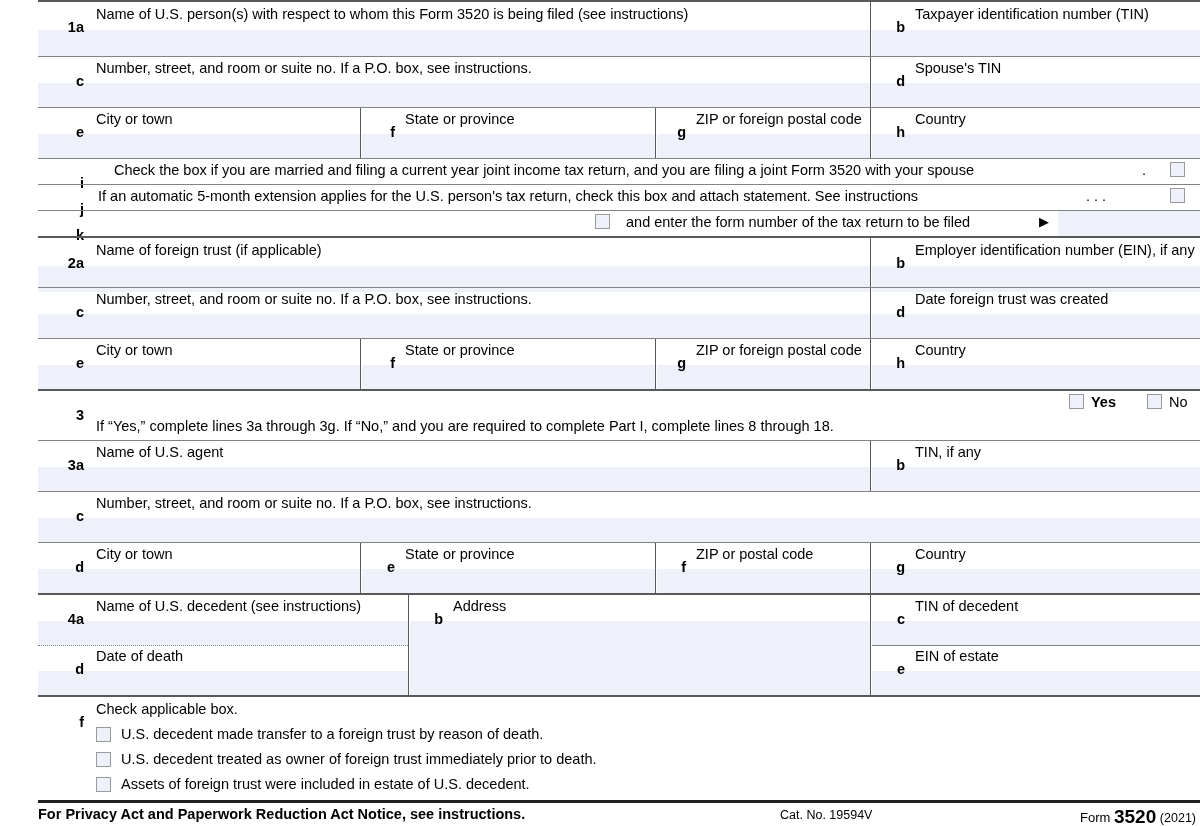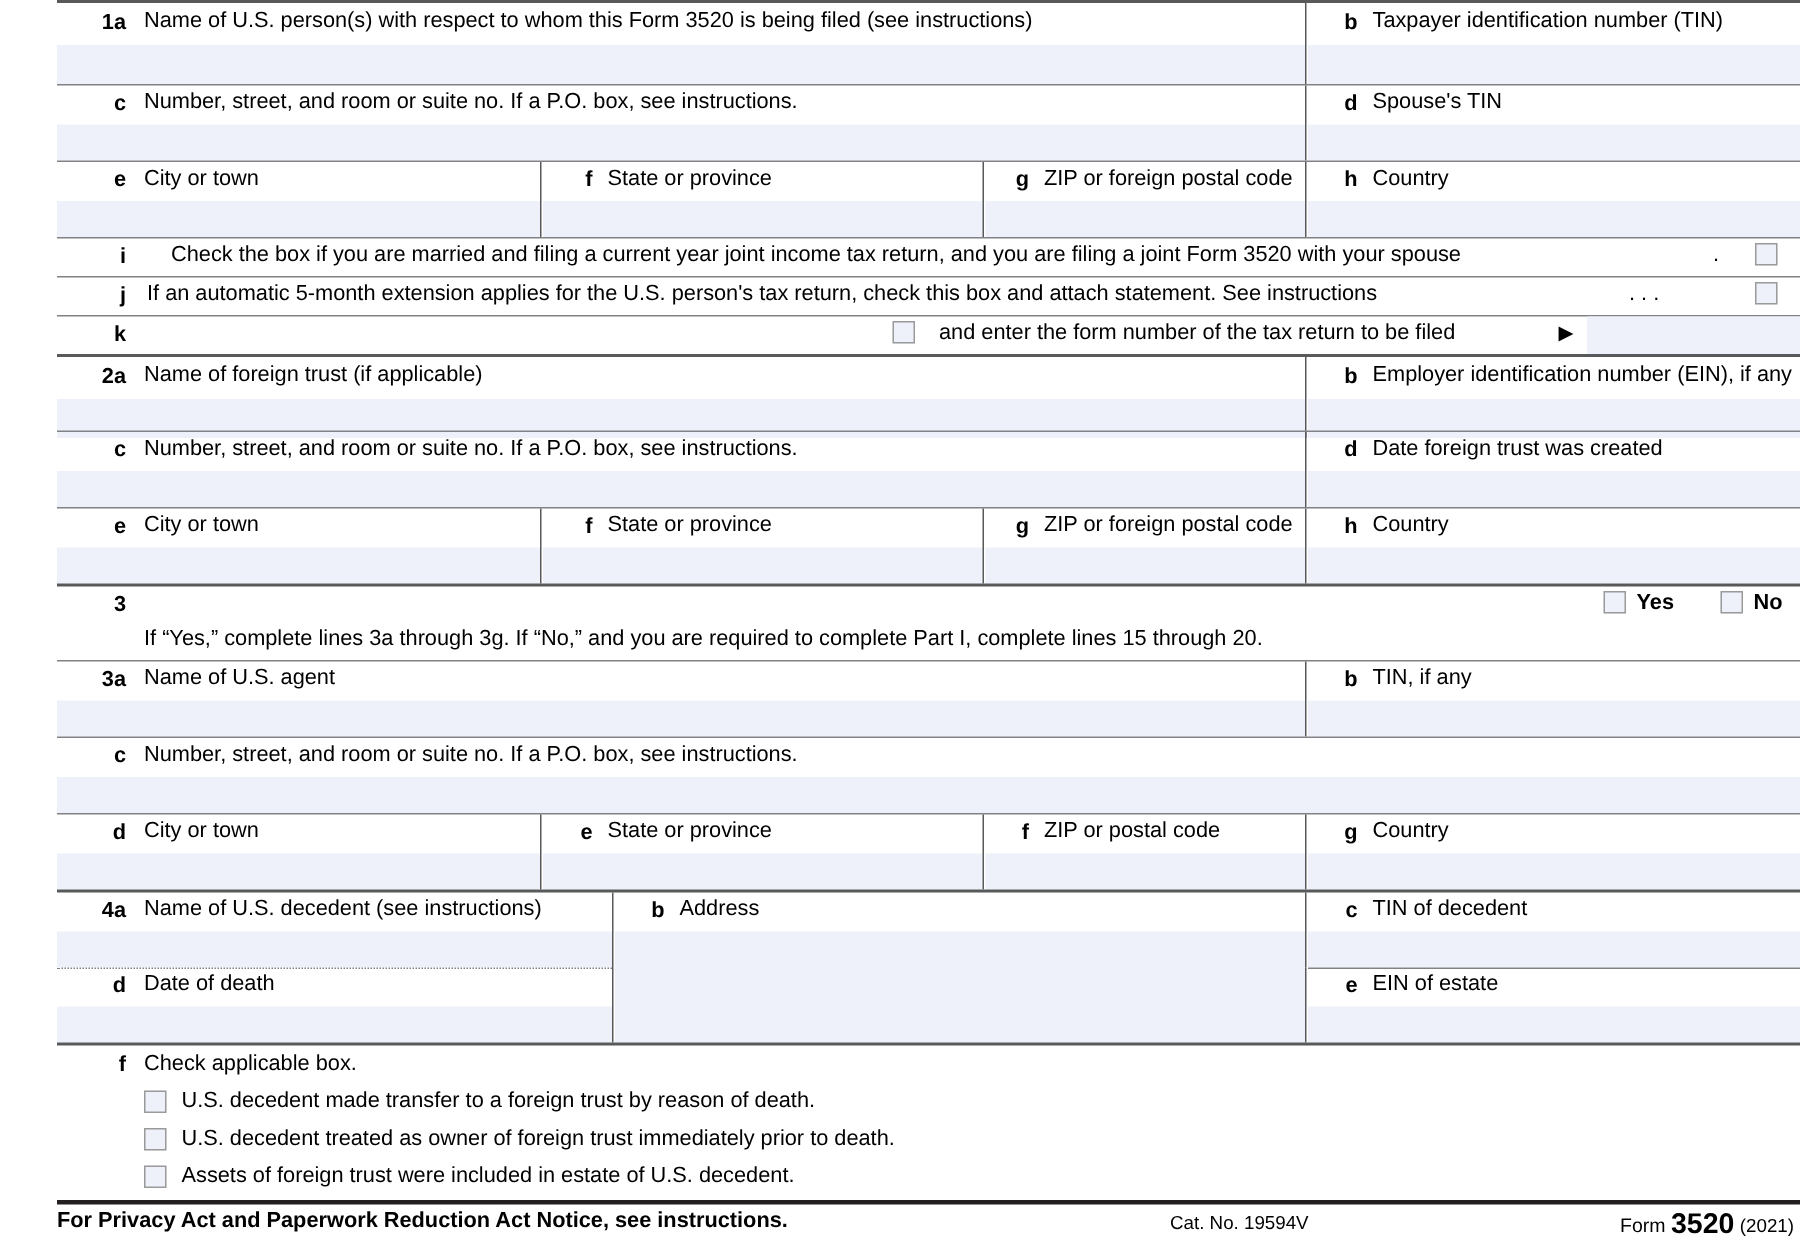--- a/index.html
+++ b/index.html
@@ -60,20 +60,21 @@
 
   
   .blk { position: relative; box-sizing: border-box; }
 
   .leadnum {
     position: absolute;
     width: 46px;
     text-align: right;
     font-weight: bold;
     font-size: 14.5px;
+    margin-top: 12px;
   }
 
   .ftr {
     position: absolute;
     left: 0;
     top: 800px;
     width: 1200px;
     height: 26px;
   }
   .ftr-rule {
@@ -248,22 +249,22 @@
       <div class="lbl cap" style="left:44px;top:4px;">Country</div>
     </div>
   </div>
 
   <div class="blk" style="position:absolute;left:38px;top:389px;width:1162px;height:51px;">
     <div style="position:absolute;left:0;top:0;width:100%;border-top:2px solid #58595b;"></div>
     <div class="leadnum" style="left:0;top:6px;">3</div>
     <span class="cbox" style="position:absolute;left:1031px;top:5px;"></span>
     <div class="lbl" style="position:absolute;left:1053px;top:6px;font-weight:bold;">Yes</div>
     <span class="cbox" style="position:absolute;left:1109px;top:5px;"></span>
-    <div class="lbl" style="position:absolute;left:1131px;top:6px;font-weight:bold;">No</div>
-    <div class="lbl" style="position:absolute;left:58px;top:30px;">If “Yes,” complete lines 3a through 3g. If “No,” and you are required to complete Part I, complete lines 15 through 20.</div>
+    <div class="lbl" style="position:absolute;left:1131px;top:6px;font-weight:normal;">No</div>
+    <div class="lbl" style="position:absolute;left:58px;top:30px;">If “Yes,” complete lines 3a through 3g. If “No,” and you are required to complete Part I, complete lines 8 through 18.</div>
   </div>
 
   <div class="blk" style="position:absolute;left:38px;top:440px;width:1162px;height:51px;">
     <div style="position:absolute;left:0;top:0;width:100%;border-top:1px solid #808285;"></div>
     <div class="blk" style="position:absolute;left:0;top:1px;width:832px;height:50px;">
       <div class="fill" style="top:26px;"></div>
       <div class="leadnum" style="left:0;top:4px;">3a</div>
       <div class="lbl cap" style="left:58px;top:4px;">Name of U.S. agent</div>
     </div>
     <div class="blk vline" style="position:absolute;left:832px;top:1px;width:330px;height:50px;">

